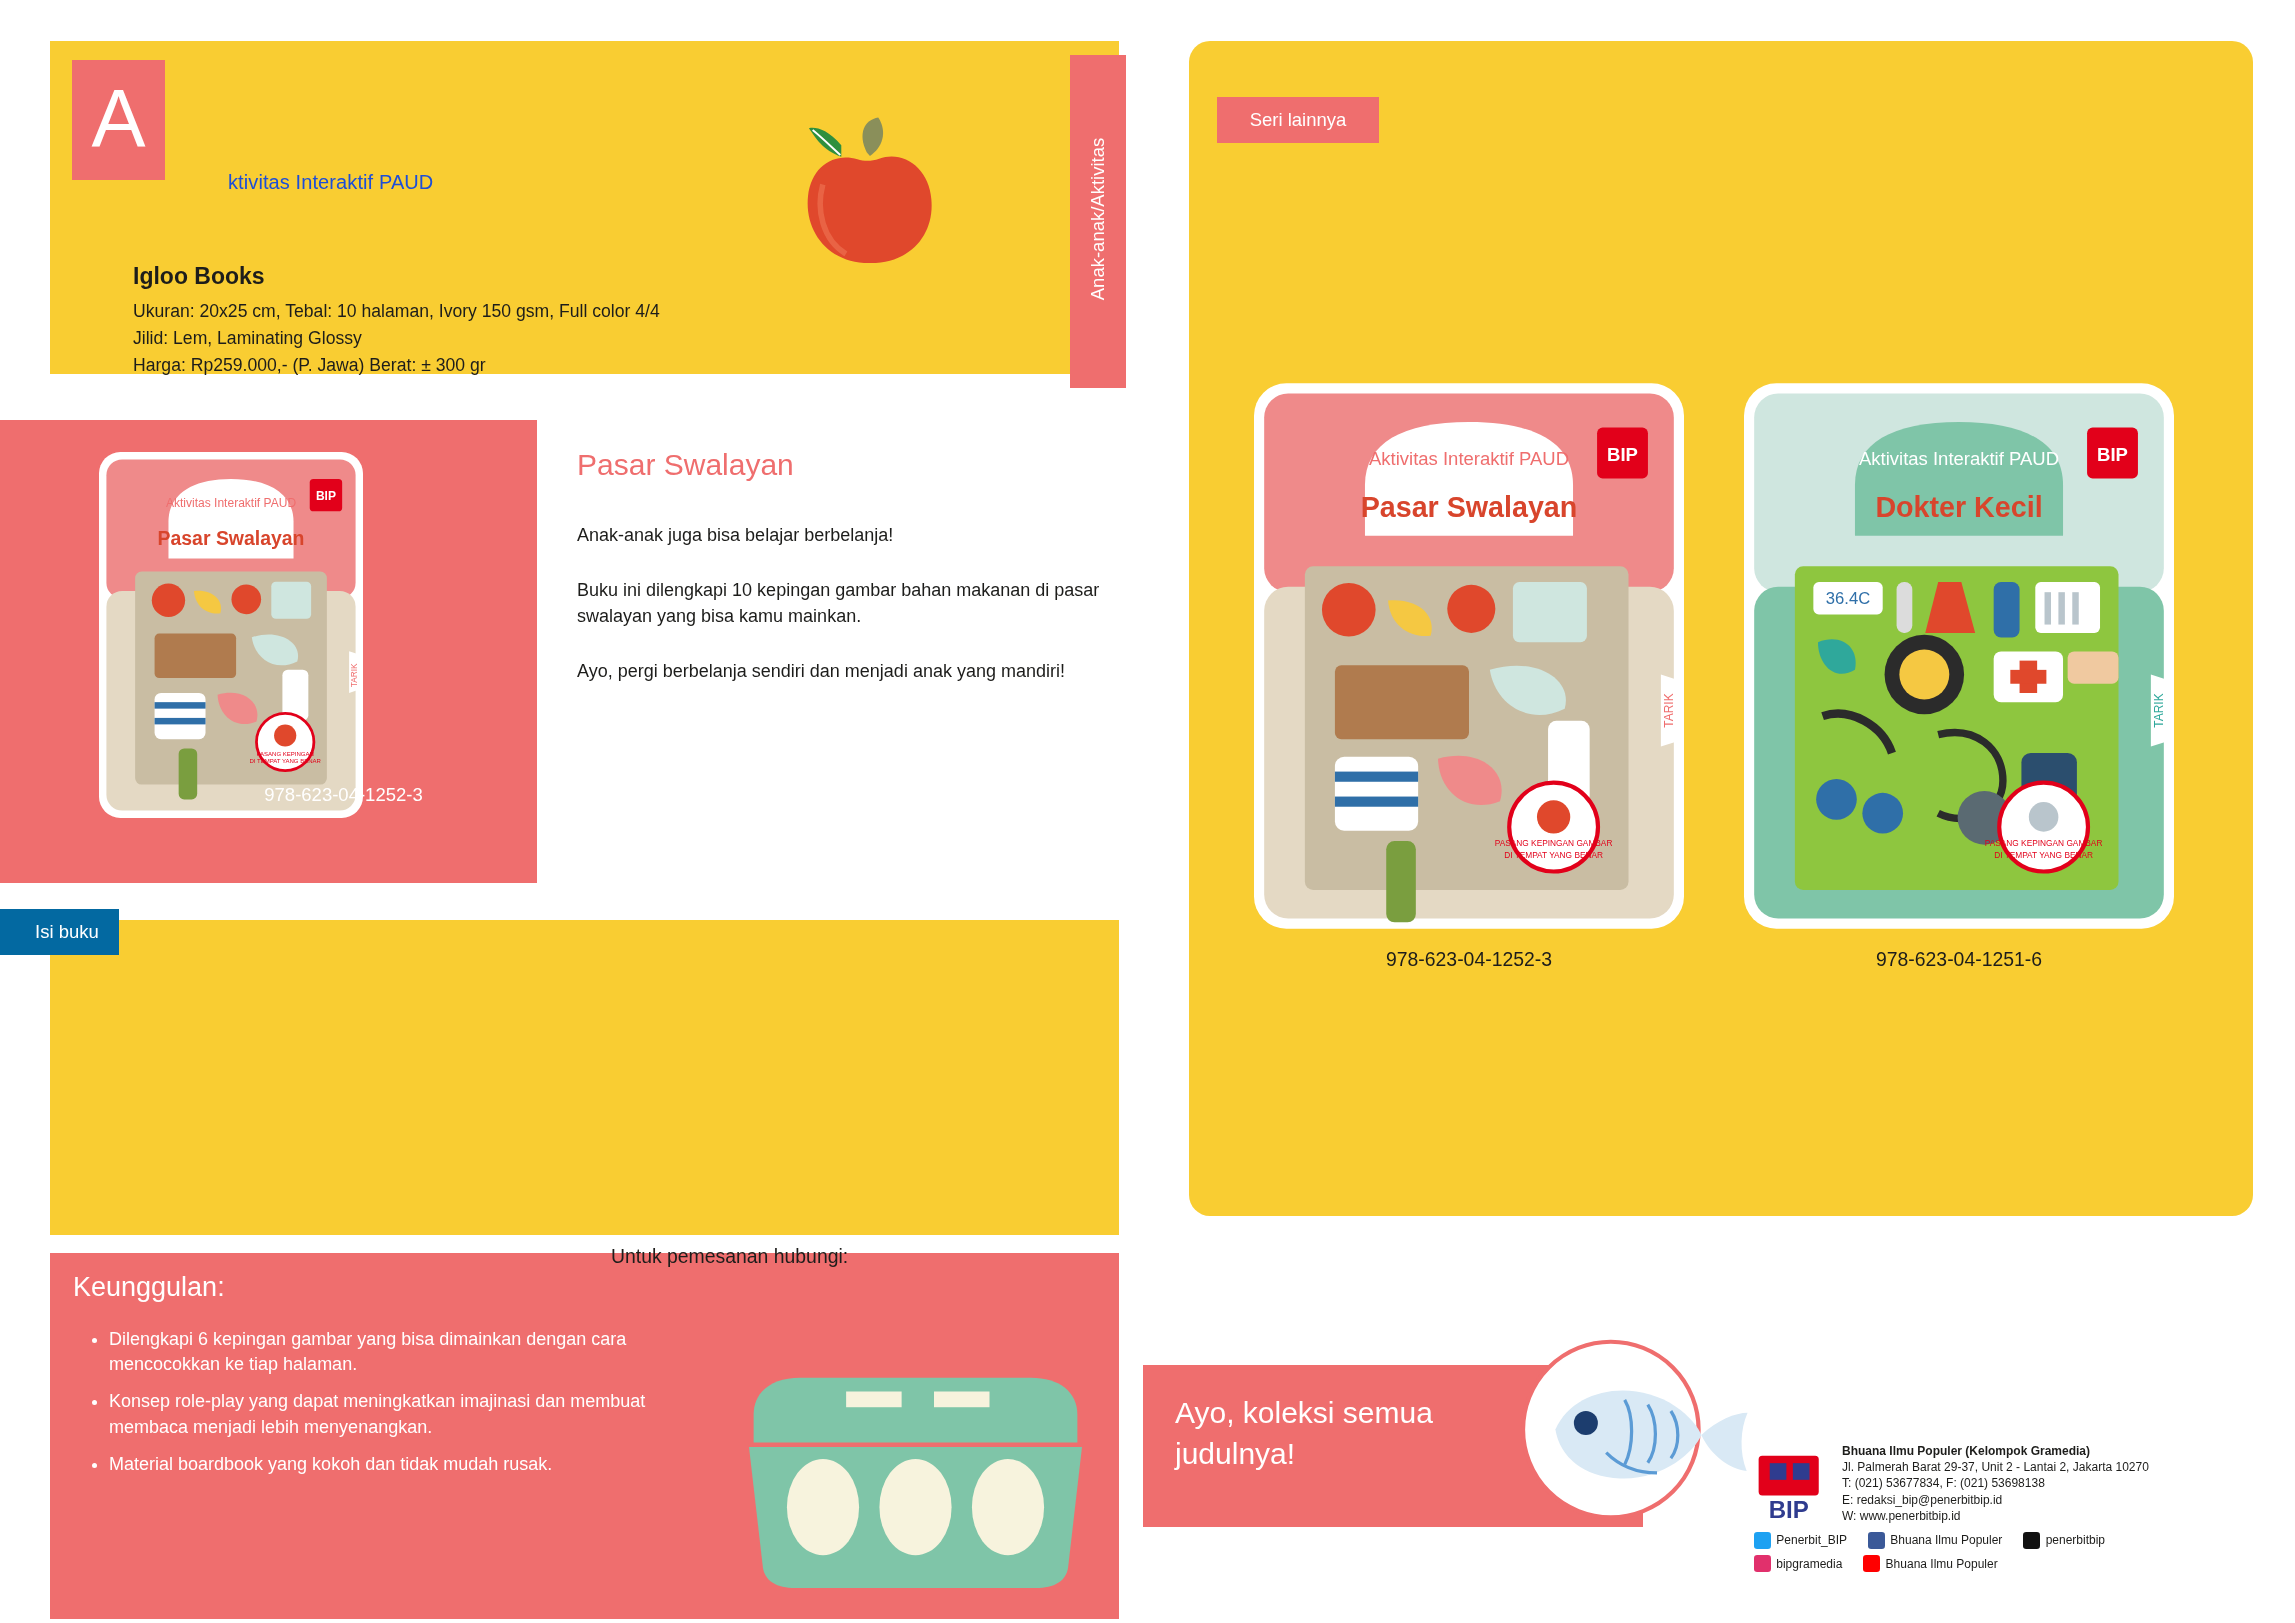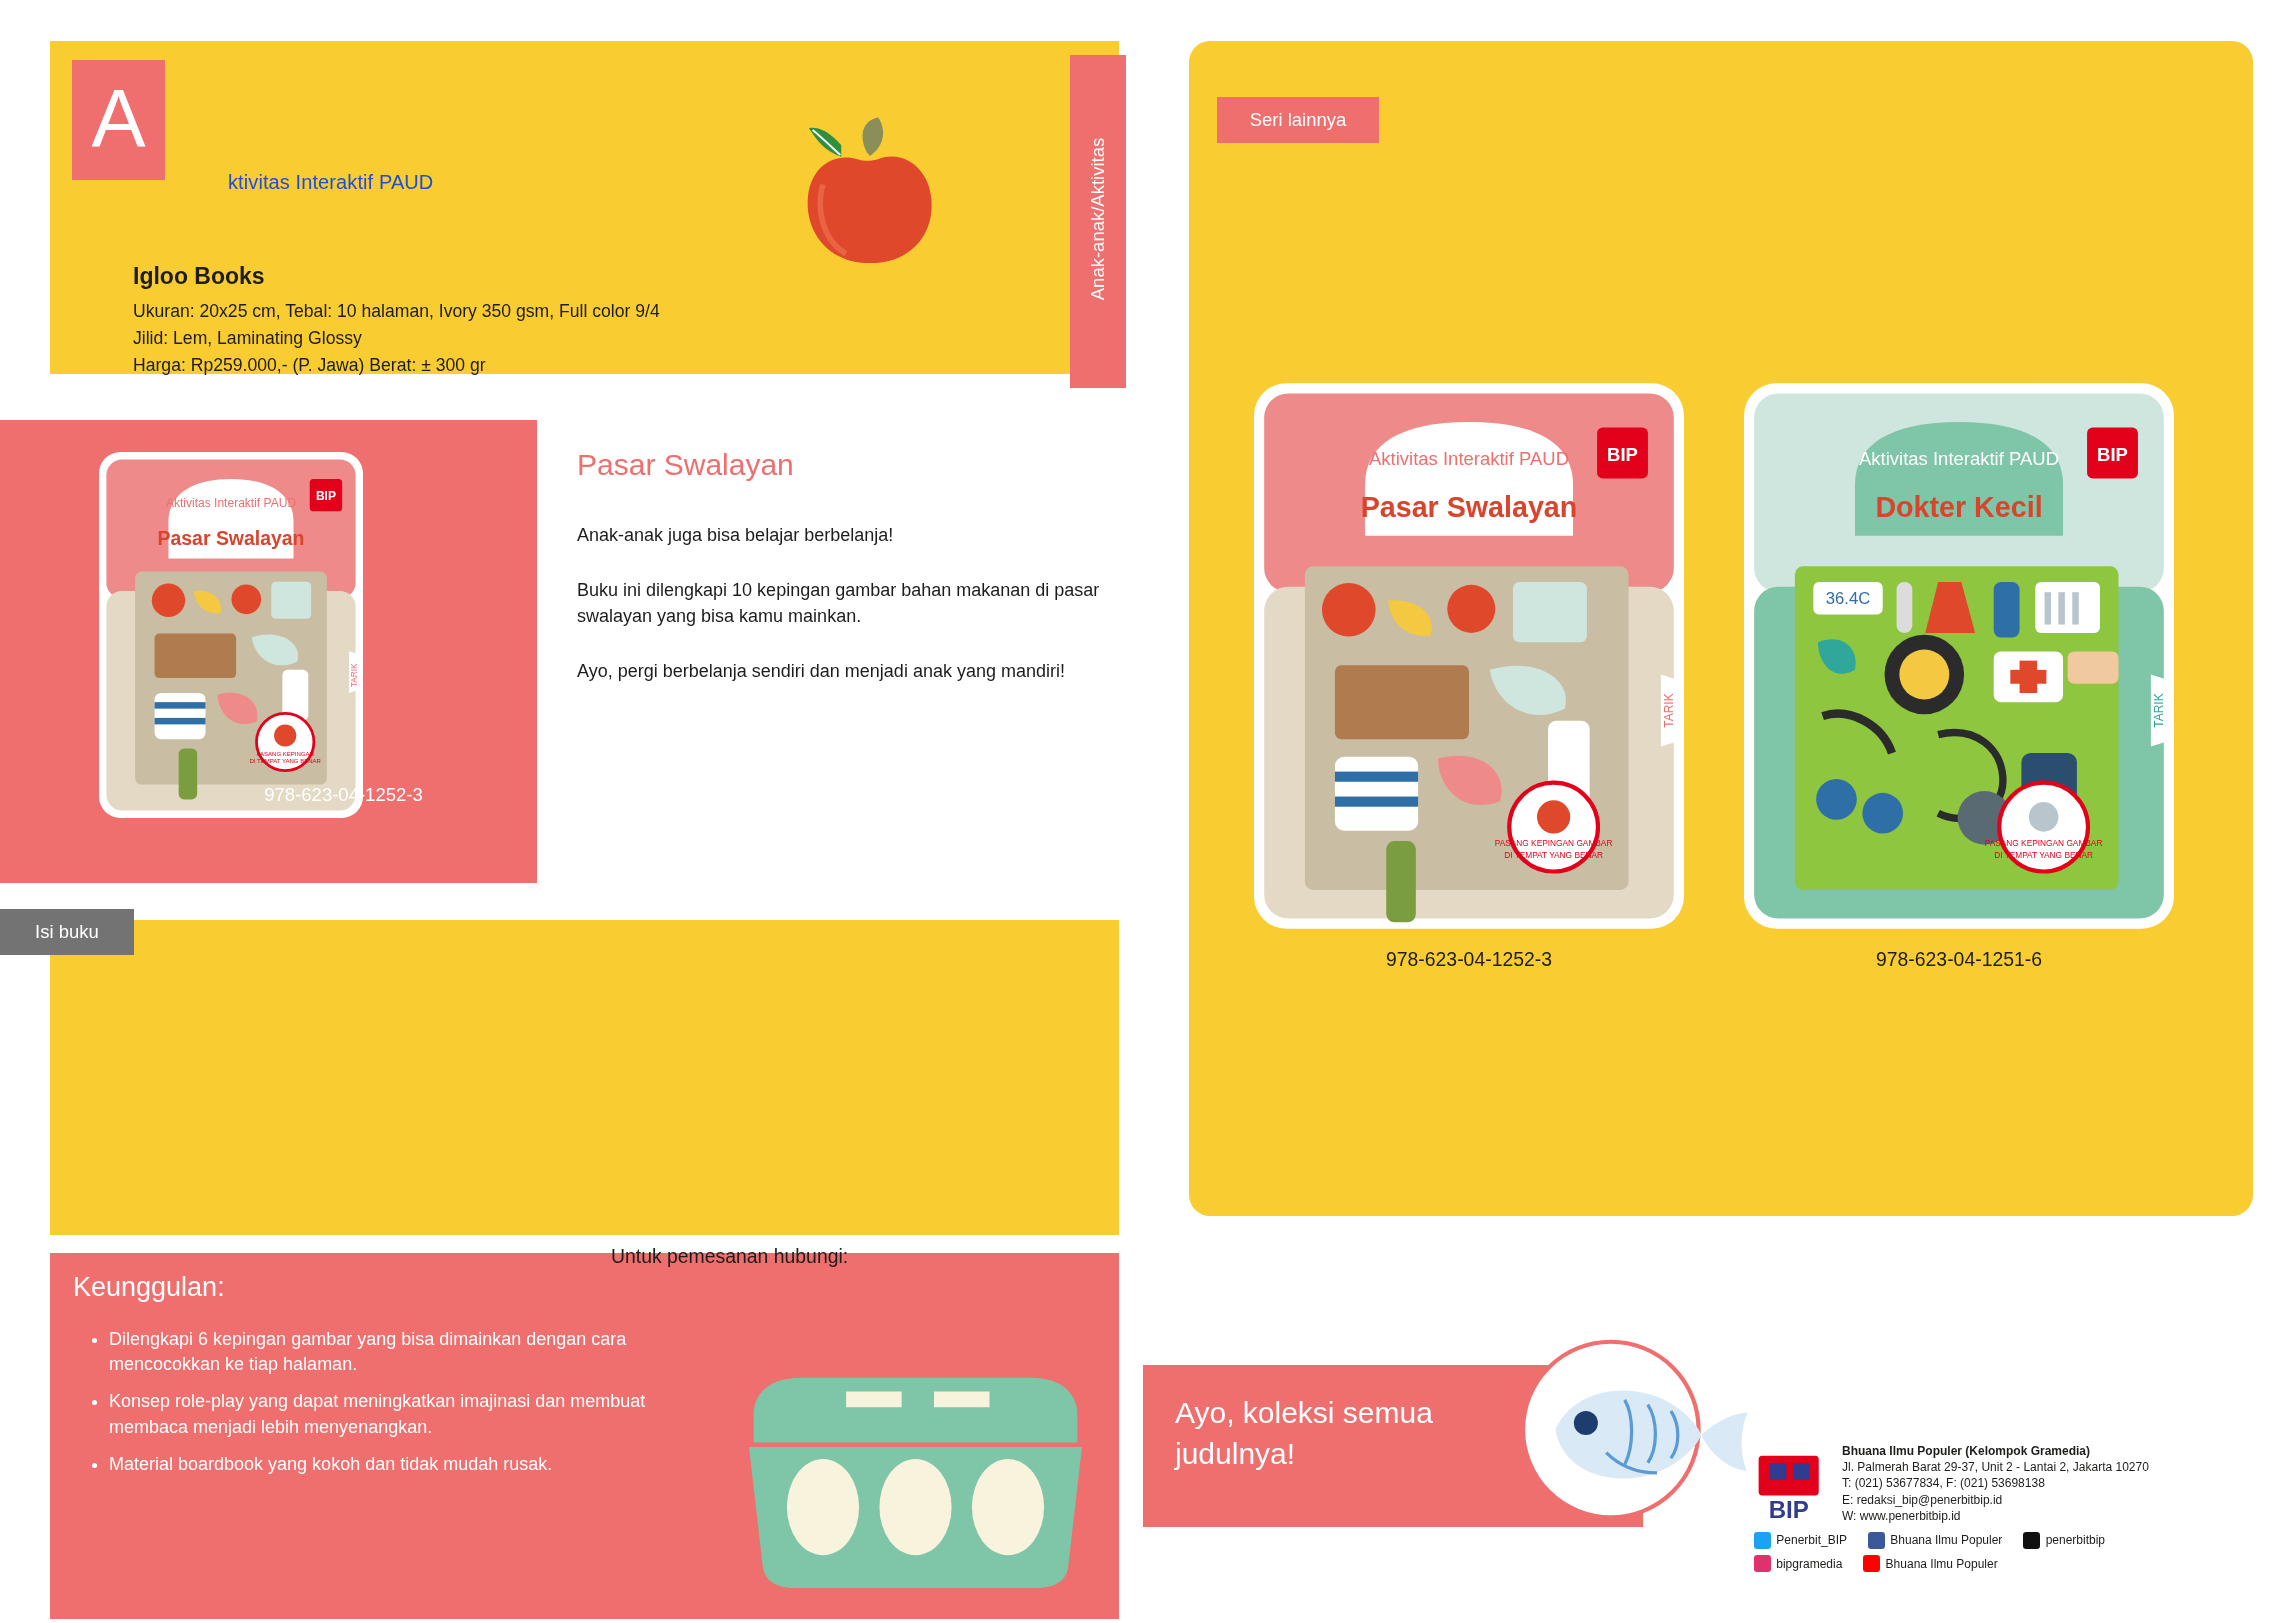--- a/index.html
+++ b/index.html
@@ -30,21 +30,21 @@
   #cover-isbn{position:absolute;left:50px;top:743px;width:487px;text-align:center;font-size:18.5px;color:#ffffff;}
 
   
   #desc-block{position:absolute;left:527px;top:407px;width:546px;}
   #desc-title{font-size:30px;color:#ef6e6e;margin:0 0 40px 0;font-weight:400;}
   #desc-block p{font-size:18px;line-height:1.45;margin:0 0 29px 0;color:#1d1d1b;}
   #desc-p3{text-align:justify;}
 
   
   #isi-block{position:absolute;left:0;top:879px;width:1069px;height:315px;background:#f9cd32;}
-  #isi-tag{position:absolute;left:-50px;top:868px;width:134px;height:46px;background:#737373;text-decoration:underline;}
+  #isi-tag{position:absolute;left:-50px;top:868px;width:119px;height:46px;background:#0369a1;text-decoration:underline;}
   #isi-tag span{position:absolute;left:0;top:12px;width:134px;text-align:center;font-size:18.5px;color:#ffffff;}
 
   
   #keunggulan-block{position:absolute;left:0;top:1212px;width:1069px;height:366px;background:#ef6e6e;}
   #keunggulan-title{position:absolute;left:23px;top:18.5px;font-size:27px;color:#ffffff;}
   #keunggulan-list{position:absolute;left:37px;top:74px;width:602px;margin:0;padding:0 0 0 22px;color:#ffffff;font-size:18px;line-height:1.4;}
   #keunggulan-list li{margin-bottom:12px;}
   #egg-holder{position:absolute;left:685px;top:83px;width:361px;height:259px;}
 
   
@@ -87,21 +87,21 @@
   <div id="left-col">
 
     <div id="header-block">
       <div id="header-initial-box">
         <div id="header-initial">A</div>
       </div>
       <div id="header-title">ktivitas Interaktif PAUD</div>
 
       <div id="header-meta">
         <div id="header-brand">Igloo Books</div>
-        <p>Ukuran: 20x25 cm, Tebal: 10 halaman, Ivory 350 gsm, Full color 9/4</p>
+        <p>Ukuran: 20x25 cm, Tebal: 10 halaman, Ivory 150 gsm, Full color 4/4</p>
         <p>Jilid: Lem, Laminating Glossy</p>
         <p>Harga: Rp259.000,- (P. Jawa) Berat: ± 300 gr</p>
       </div>
 
       <div id="apple-holder">
         <svg width="194" height="241" viewBox="0 0 420 520">
           <path d="M150 95 C120 60 95 55 80 58 C95 80 110 105 150 120 Z" fill="#2f8f3e"></path>
           <path d="M88 62 C110 80 130 100 148 116" stroke="#ffffff" stroke-width="4" fill="none"></path>
           <path d="M205 110 C185 70 200 40 230 35 C250 65 240 100 212 118 Z" fill="#8a8f5a"></path>
           <path d="M210 350 C120 350 70 280 78 205 C85 140 135 110 185 125 C200 130 215 130 232 124 C285 105 340 145 345 212 C352 288 300 352 210 350 Z" fill="#e0482c"></path>

